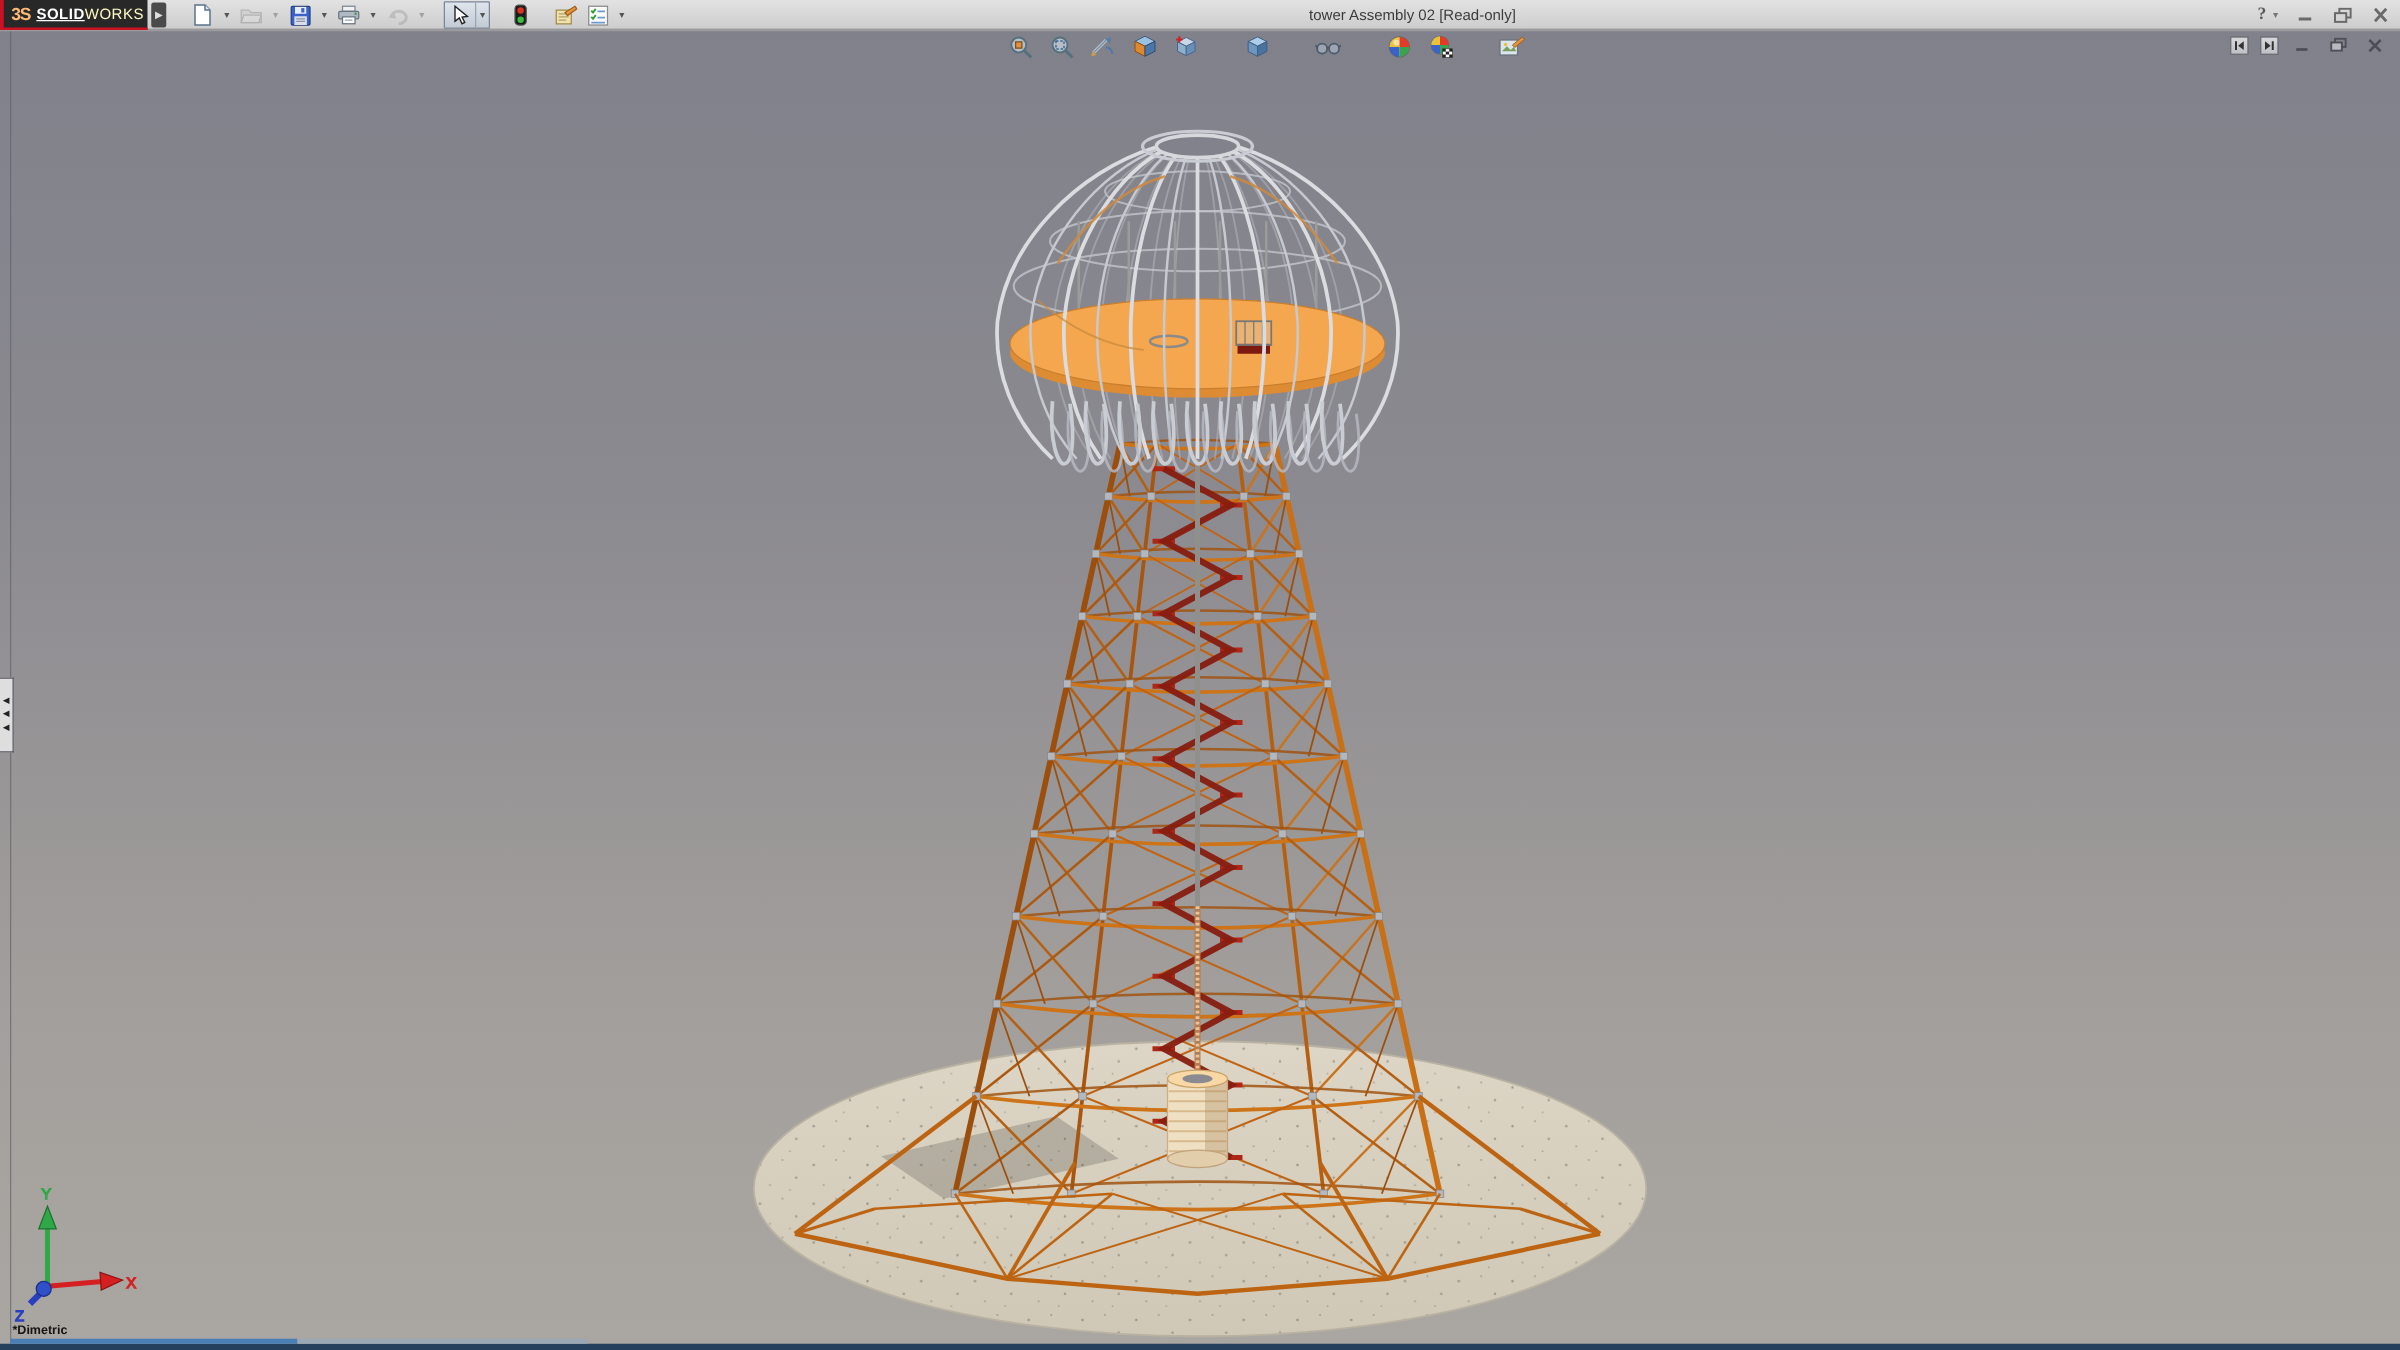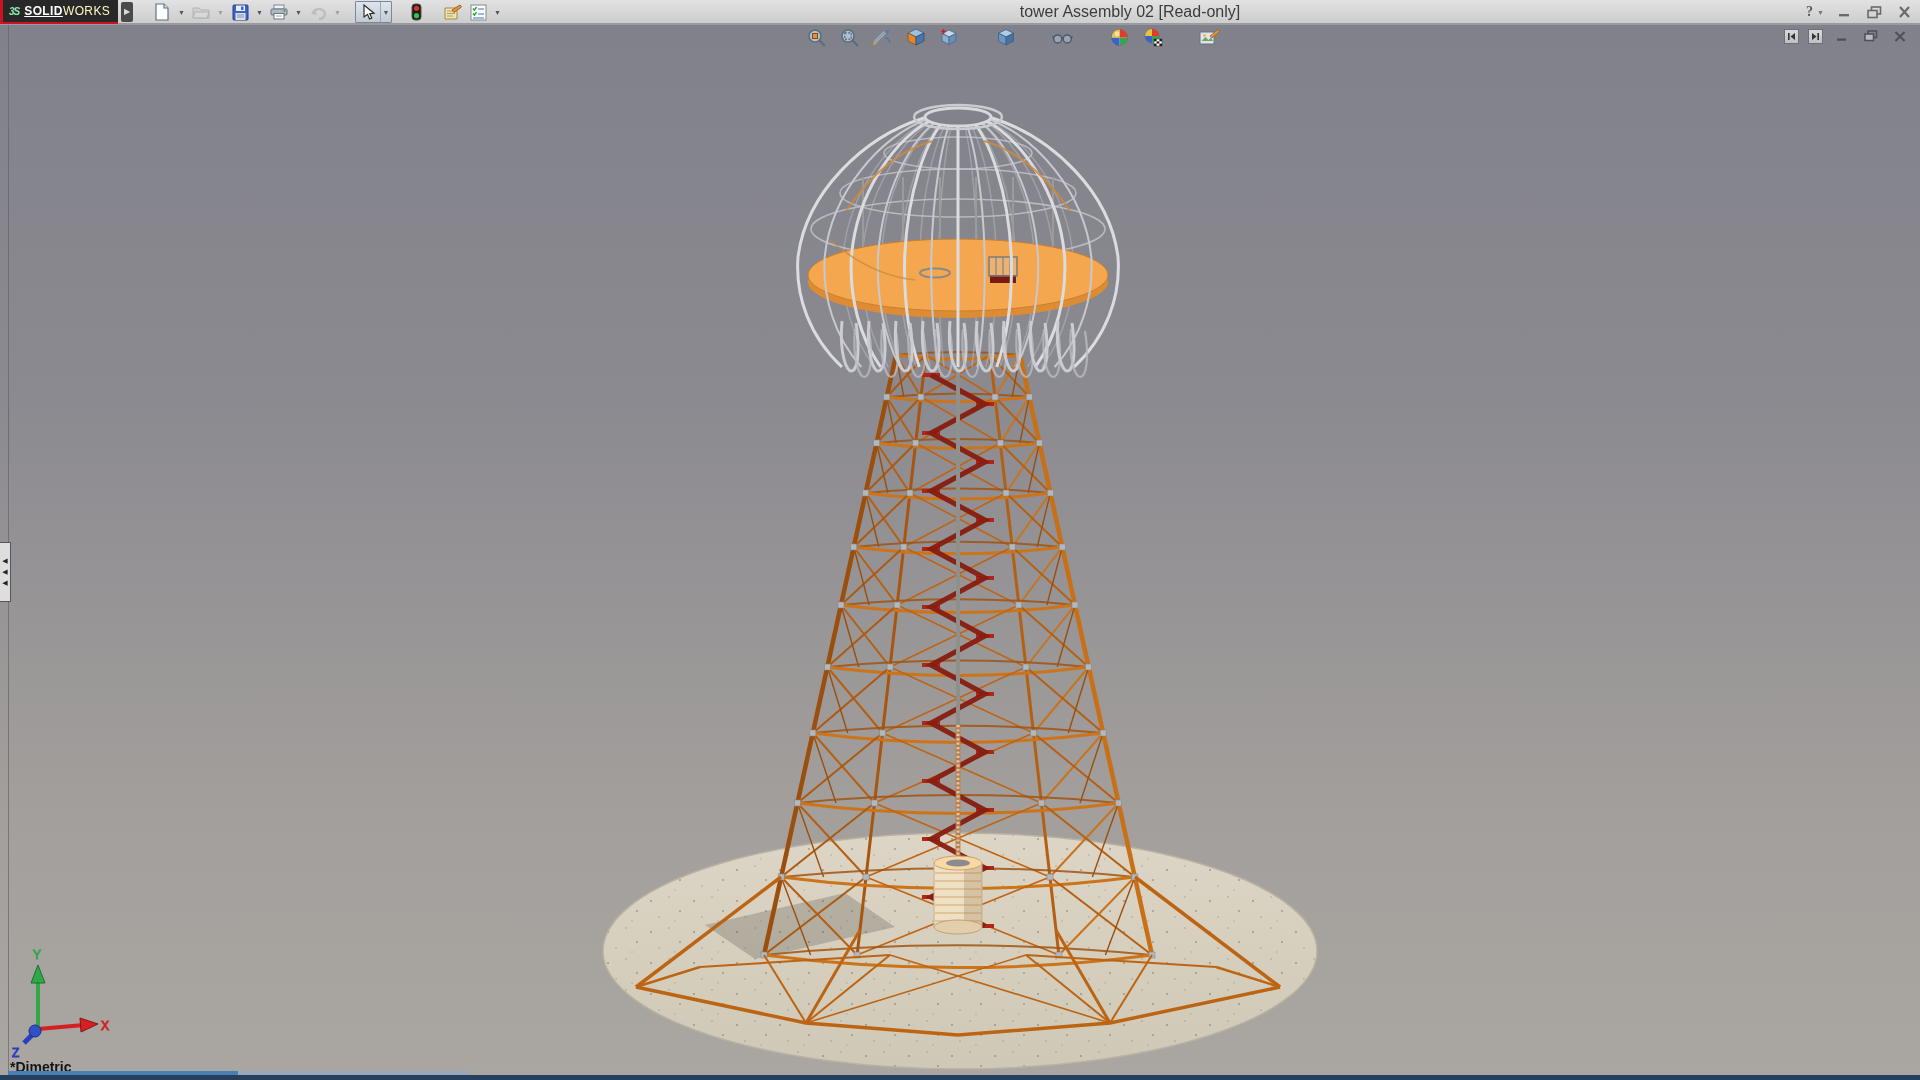--- a/index.html
+++ b/index.html
@@ -4,38 +4,38 @@
 <style>
   * { margin:0; padding:0; box-sizing:border-box; }
   html,body { width:1920px; height:1080px; overflow:hidden; font-family:"Liberation Sans", sans-serif; }
   #app { position:relative; width:1920px; height:1080px; background:#9b9b9f; }
 
   
   .titlebar { position:absolute; top:0; left:0; width:1920px; height:24px;
     background:linear-gradient(#e2e2e2,#cdcdcd); border-bottom:1px solid #9a9a9a; z-index:30; }
   .logo-block { position:absolute; left:0; top:0; width:118px; height:24px; background:#282828;
     border-left:3px solid #cc1122; border-bottom:2px solid #cc1122; display:flex; align-items:center; padding-left:6px; }
-  .logo-3s { color:#86efac; font-style:italic; font-weight:bold; font-size:10px; letter-spacing:-1px; margin-right:5px; }
+  .logo-3s { color:#fdba74; font-weight:bold; font-size:14px; letter-spacing:-1px; margin-right:5px; }
   .logo-txt { color:#fff; font-size:12px; letter-spacing:.4px; }
   .logo-txt .bold { font-weight:bold;text-decoration:underline; }
   .logo-txt .light { font-weight:normal; color:#fef9c3; }
   .logo-flyout { position:absolute; left:121px; top:2px; width:12px; height:20px; background:#4a4a4a;
     color:#ddd; font-size:8px; line-height:20px; text-align:center; border-radius:2px; }
 
   .main-toolbar { position:absolute; left:150px; top:0; height:24px; display:flex; align-items:center; gap:2px; }
   .tbtn { width:24px; height:22px; display:flex; align-items:center; justify-content:center; }
   .tcaret { width:11px; height:22px; display:flex; align-items:center; justify-content:center; font-size:7px; color:#555; }
   .tcaret.dis { color:#a0a0a0; }
   .dis-ico { opacity:.45; filter:grayscale(.8); }
   .tgap { width:8px; }
   .sel-group { display:flex; align-items:center; border:1px solid #7a8699; background:linear-gradient(#dfe5ec,#c2cad4); height:22px; border-radius:1px; }
   .sel-group .tcaret { border-left:1px solid #9aa4b2; height:100%; }
 
   .win-title { position:absolute; left:1000px; top:0; width:260px; height:24px; line-height:24px;
-    text-align:center; font-size:16px; color:#3c3c3c; }
+    text-align:center; font-size:12px; color:#3c3c3c; }
 
   .titlebar-right { position:absolute; right:6px; top:0; height:24px; display:flex; align-items:center; gap:10px; }
   .helpq { font-size:14px; font-weight:bold; color:#5a5a5a; font-family:"Liberation Serif",serif; }
   .helpcaret { font-size:7px; color:#777; margin-left:-6px; }
   .wbtn { width:20px; height:18px; display:flex; align-items:center; justify-content:center; }
 
   
   .viewport { position:absolute; top:25px; left:0; width:1920px; height:1055px;
     background:linear-gradient(#81818b 0%, #8b8a90 35%, #a39f9c 75%, #aaa6a1 100%); overflow:hidden; }
   .vp-border-left { position:absolute; left:8px; top:0; bottom:0; width:1px; background:#60606a; opacity:.65; }
@@ -50,21 +50,21 @@
   .navbox { width:15px; height:15px; border:1px solid #6f6f78; background:linear-gradient(#d8d8dc,#bfbfc6);
     display:flex; align-items:center; justify-content:center; }
 
   
   .left-tab { position:absolute; left:0; top:517px; width:11px; height:60px; background:#dedede;
     border:1px solid #55555e; border-left:none; display:flex; flex-direction:column; align-items:center;
     justify-content:center; gap:5px; z-index:10; }
   .left-tab span { font-size:7px; color:#222; line-height:6px; }
 
   
-  .orient-label { position:absolute; left:10px; top:1034px; font-size:14px; font-weight:bold; color:#141414; z-index:8; }
+  .orient-label { position:absolute; left:10px; top:1034px; font-size:10px; font-weight:bold; color:#141414; z-index:8; }
 
   
   .bottom-strip { position:absolute; left:0; bottom:0; width:1920px; height:9px; z-index:20; }
   .bottom-strip .base { position:absolute; left:0; right:0; bottom:0; height:5px; background:#24405c; }
   .bottom-strip .seg1 { position:absolute; left:8px; width:230px; top:0; height:4px; background:#4a7fb5; }
   .bottom-strip .seg2 { position:absolute; left:238px; width:232px; top:0; height:4px; background:#9aa7b4; }
 
   .scene { position:absolute; left:0; top:0; width:1920px; height:1055px; }
 </style>
 </head>

